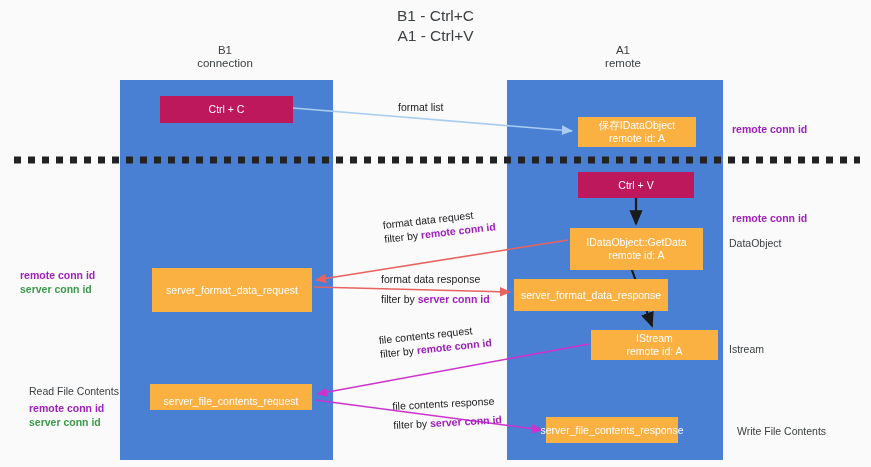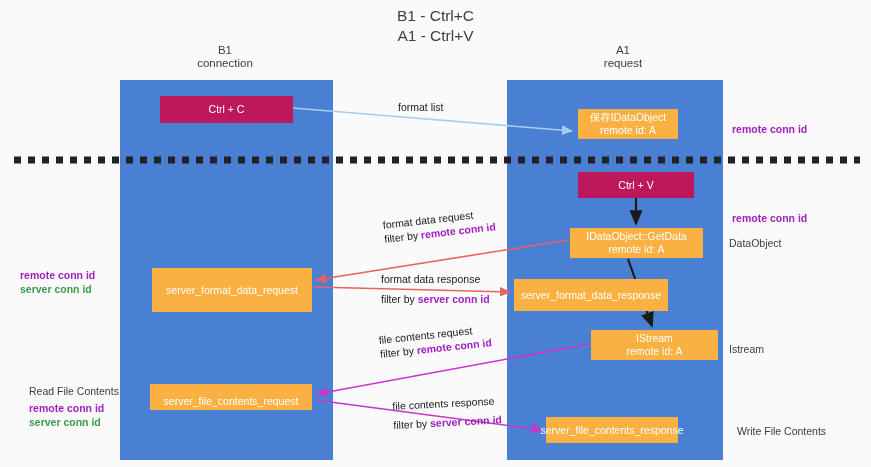--- a/index.html
+++ b/index.html
@@ -38,23 +38,23 @@
     position:absolute;display:flex;flex-direction:column;
     align-items:center;justify-content:center;
     color:#ffffff;font-size:10.5px;line-height:13px;text-align:center;
     box-sizing:border-box;padding:2px 4px;
   }
   .box .l2{display:block;}
   .green{background:#be185d;}
   .orange{background:#fbb042;}
 
   #box-ctrlc{left:160px;top:96px;width:133px;height:27px;}
-  #box-save{left:578px;top:109px;width:100px;height:30px;}
+  #box-save{left:578px;top:117px;width:118px;height:30px;}
   #box-ctrlv{left:578px;top:172px;width:116px;height:26px;}
-  #box-getdata{left:570px;top:228px;width:133px;height:30px;}
+  #box-getdata{left:570px;top:228px;width:133px;height:42px;}
   #box-sfdreq{left:152px;top:268px;width:160px;height:44px;}
   #box-sfdresp{left:514px;top:279px;width:154px;height:32px;}
   #box-istream{left:591px;top:330px;width:127px;height:30px;}
   #box-sfcreq{left:150px;top:384px;width:162px;height:26px;justify-content:flex-end;}
   #box-sfcresp{left:546px;top:417px;width:132px;height:26px;}
 
   
   .anno{position:absolute;font-size:10.5px;line-height:14px;color:#3c4043;}
   .purple{color:#a020c0;font-weight:bold;}
   .green-t{color:#3a9a4a;font-weight:bold;}
@@ -91,21 +91,21 @@
 
   <div class="lane" id="lane-b1"></div>
   <div class="lane" id="lane-a1"></div>
 
   <div class="lane-head" id="head-b1">
     <span>B1</span>
     <span class="ln2">connection</span>
   </div>
   <div class="lane-head" id="head-a1">
     <span>A1</span>
-    <span class="ln2">request</span>
+    <span class="ln2">remote</span>
   </div>
 
   <svg id="wires" viewBox="0 0 871 467">
     <defs>
       <marker id="ah-blue" markerWidth="7" markerHeight="6" refX="6.4" refY="3" orient="auto">
         <path d="M0,0 L7,3 L0,6 z" fill="#a9cdf0"></path>
       </marker>
       <marker id="ah-red" markerWidth="7" markerHeight="6" refX="6.4" refY="3" orient="auto">
         <path d="M0,0 L7,3 L0,6 z" fill="#e8635f"></path>
       </marker>

